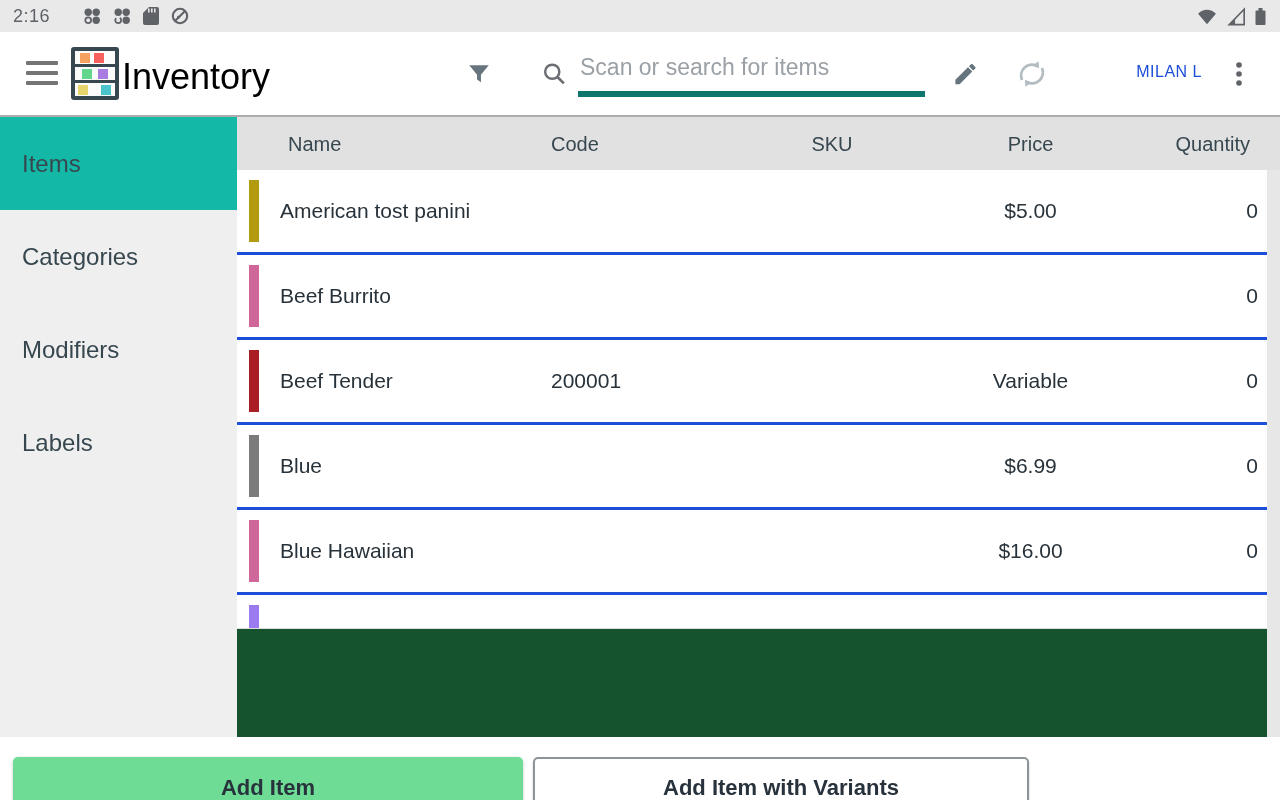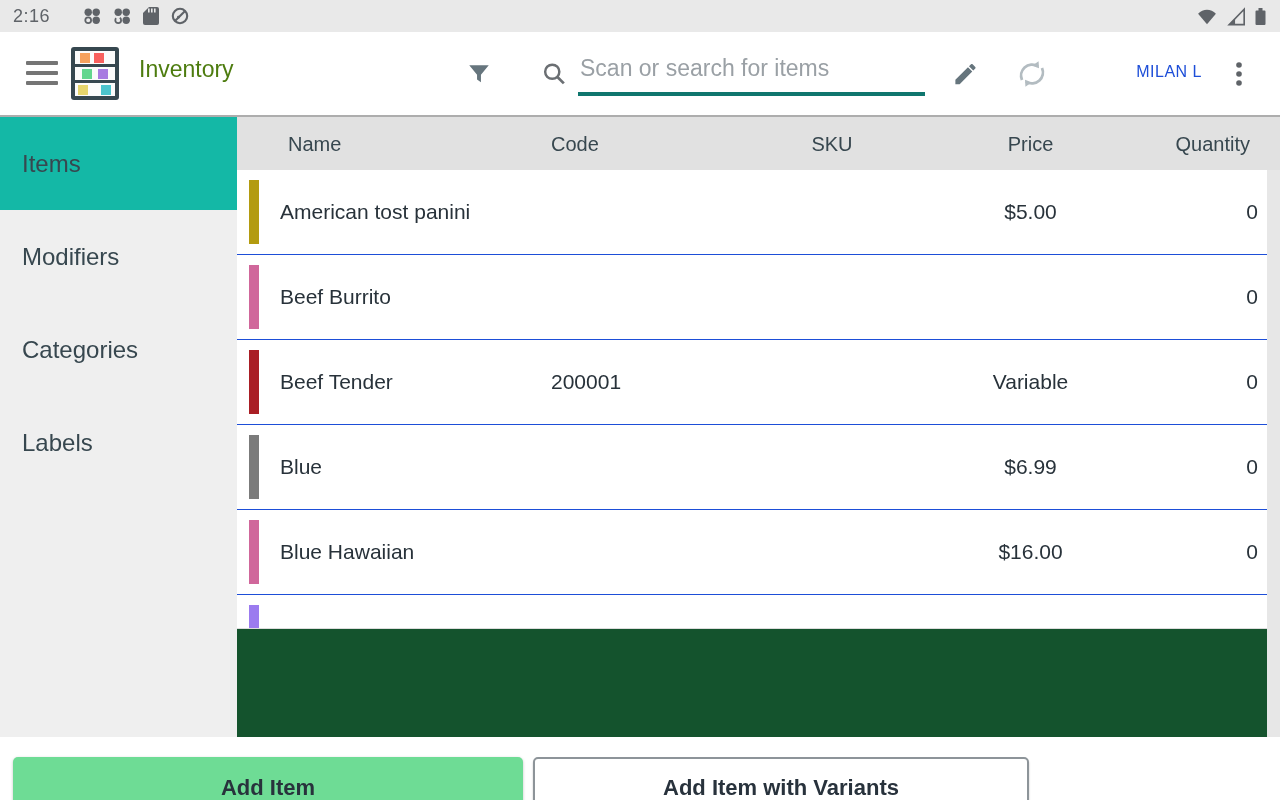--- a/index.html
+++ b/index.html
@@ -12,44 +12,44 @@
   .status-right { margin-left:auto; display:flex; align-items:center; }
   .status-right .st-ic { margin-right:0; margin-left:7px; }
 
   
   .app-bar { position:relative; height:83px; background:#ffffff; }
   .hamburger { position:absolute; left:26px; top:29px; width:32px; height:25px; cursor:pointer; }
   .hamburger span { display:block; height:4px; background:#757575; border-radius:1px; margin-bottom:6px; }
   .logo { position:absolute; left:71px; top:15px; width:48px; height:53px; background:#36474f; border-radius:3px; padding:4px; display:flex; flex-direction:column; gap:3px; }
   .shelf { flex:1; background:#fbfbfb; position:relative; }
   .sq { position:absolute; bottom:1px; width:10px; height:10px; }
-  .app-title { position:absolute; left:139px; top:24px; font-size:23px; color:#4d7c0f; }
+  .app-title { position:absolute; left:122px; top:24px; font-size:36px; color:#000000; }
   .bar-ic { position:absolute; top:50%; transform:translateY(-50%); display:flex; cursor:pointer; }
   .search-wrap { position:absolute; left:578px; top:0; height:100%; display:flex; align-items:center; }
-  .search-input { width:347px; font-size:23px; color:#424242; background:transparent; border:none; outline:none; border-bottom:4px solid #0f766e; padding:4px 2px 10px 2px; font-family:"Liberation Sans", sans-serif; }
+  .search-input { width:347px; font-size:23px; color:#424242; background:transparent; border:none; outline:none; border-bottom:6px solid #0f766e; padding:4px 2px 10px 2px; font-family:"Liberation Sans", sans-serif; }
   .search-input::placeholder { color:#9aa0a5; }
   .user-name { position:absolute; right:78px; top:31px; font-size:16px; color:#1d4ed8; letter-spacing:.5px; cursor:pointer; }
 
   
   .body { display:flex; height:622px; border-top:2px solid #adadad; }
   .sidebar { width:237px; background:#efefef; flex-shrink:0; }
   .side-item { height:93px; display:flex; align-items:center; padding-left:22px; font-size:24px; color:#37474f; cursor:pointer; }
   .side-item.selected { background:#14b8a6; }
 
   .main { flex:1; position:relative; background:#14532d; overflow:hidden; }
   .thead { height:53px; background:#e1e1e1; position:relative; font-size:20px; color:#37474f; }
   .thead > div { position:absolute; top:50%; transform:translateY(-50%); }
   .c-name-h { left:51px; }
   .c-code { left:314px; width:200px; }
   .c-sku { left:495px; width:200px; text-align:center; }
   .c-price { left:656px; width:275px; text-align:center; }
   .c-qty-h { right:30px; }
 
   .rows { position:relative; }
-  .row { position:relative; height:85px; background:#fff; border-bottom:1px solid #1d4ed8; font-size:21px; color:#28323a; cursor:pointer; }
+  .row { position:relative; height:85px; background:#fff; border-bottom:3px solid #1d4ed8; font-size:21px; color:#28323a; cursor:pointer; }
   .row > div { position:absolute; top:50%; transform:translateY(-50%); }
   .stripe { position:absolute; left:12px; top:10px !important; bottom:10px; width:10px; transform:none !important; }
   .r-name { left:43px; }
   .r-qty { right:22px; }
   .row.partial { height:34px; overflow:hidden; border-bottom:1px solid #dcdcdc; }
   .row.partial .stripe { bottom:auto; height:52px; }
   .scroll-strip { position:absolute; top:53px; right:0; width:13px; height:569px; background:#e7e7e7; }
 
   
   .footer { position:relative; height:108px; background:#ffffff; }
@@ -185,22 +185,22 @@
           <circle cx="13" cy="24" r="2.8"></circle>
         </g>
       </svg>
   </span>
 </div>
 
 <div class="body">
 
   <div class="sidebar">
     <div class="side-item selected">Items</div>
+    <div class="side-item">Categories</div>
     <div class="side-item">Modifiers</div>
-    <div class="side-item">Categories</div>
     <div class="side-item">Labels</div>
   </div>
 
   <div class="main">
     <div class="thead">
       <div class="c-name-h">Name</div>
       <div class="c-code">Code</div>
       <div class="c-sku">SKU</div>
       <div class="c-price">Price</div>
       <div class="c-qty-h">Quantity</div>

